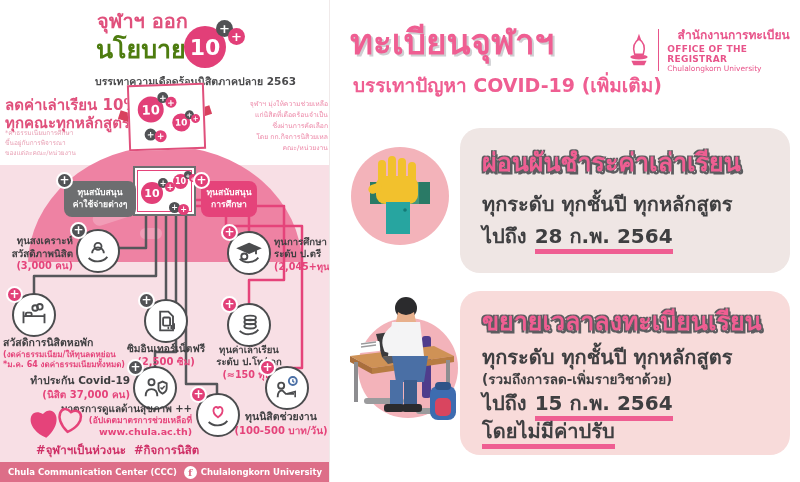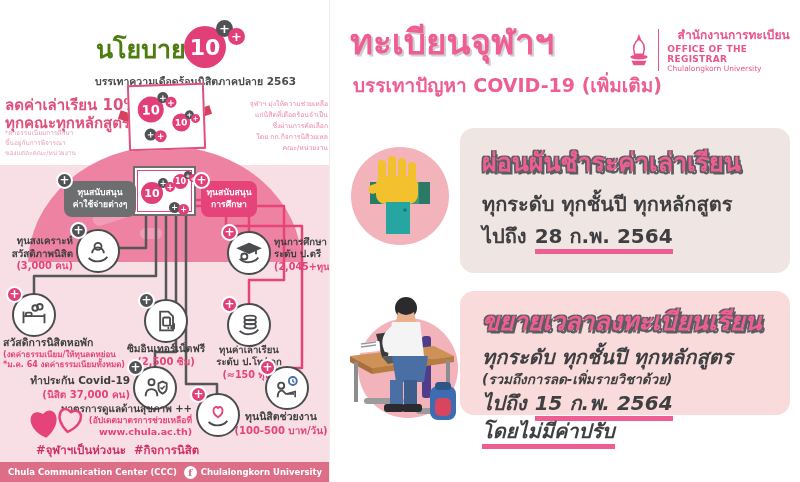--- a/index.html
+++ b/index.html
@@ -59,23 +59,23 @@
 
   
   .rp-title { position:absolute; left:350px; top:14px; font-size:35px; font-weight:bold; color:#ef5e92; text-shadow:2px 2px 0 #cfcfd2; }
   .rp-subtitle { position:absolute; left:353px; top:70px; font-size:19px; font-weight:bold; color:#ef5e92; }
   .registrar { position:absolute; left:626px; top:28px; display:flex; align-items:center; color:#e8548a; }
   .reg-div { width:1.5px; height:42px; background:#e8548a; margin:0 8px 0 6px; }
   .reg-th { font-size:12px; font-weight:bold; line-height:1.3;text-align:center; }
   .reg-en { font-size:9px; font-weight:bold; letter-spacing:.3px; }
   .reg-sub { font-size:7.5px; }
 
-  .rcard { position:absolute; left:460px; width:330px; border-radius:14px; }
+  .rcard { position:absolute; left:460px; width:330px; border-radius:20px; }
   .rcard1 { top:128px; height:145px; background:#efe6e4; }
-  .rcard2 { top:291px; height:124px; background:#f8dbda;font-style:italic; }
+  .rcard2 { top:291px; height:164px; background:#f8dbda; }
   .rcard-title { position:absolute; left:22px; font-size:25px; font-weight:bold; color:#ef5e92;
       text-shadow:-1.5px -1.5px 0 #5c5d60, 1.5px -1.5px 0 #5c5d60, -1.5px 1.5px 0 #5c5d60, 2.5px 2.5px 0 #5c5d60; }
   .rcard-line { position:absolute; left:22px; font-size:20px; font-weight:bold; color:#3f3f41; }
   .rcard-small { position:absolute; left:22px; font-size:13.5px; font-weight:bold; color:#3f3f41; }
   .pink-underline { border-bottom:5px solid #ef5e92; padding-bottom:1px; }
   .until { margin-right:8px; }
   .big-icon { position:absolute; z-index:4; }
 </style>
 </head>
 <body>
@@ -97,20 +97,21 @@
         <path d="M176 214 V352 H155 V370"></path>
         <path d="M186 214 V384 H217 V398"></path>
       </g>
       <g fill="none" stroke="#e5437a" stroke-width="2.5" stroke-linejoin="round">
         <path d="M196 200 H249 V232"></path>
         <path d="M196 206 H284 V280 H249 V305"></path>
         <path d="M226 216 V226 H302 V368 H290"></path>
       </g>
     </svg>
 
+    <div class="headline1">จุฬาฯ ออก</div>
     <div class="headline2">นโยบาย</div>
 
     <span class="coin10" style="left:184px; top:26px; width:42px; height:42px; font-size:22px; z-index:3;">
       <b>10</b>
       <i class="pd" style="left:32px; top:-6px; width:17px; height:17px; font-size:13px;">+</i>
       <i class="pp" style="left:44px; top:2px; width:17px; height:17px; font-size:13px;">+</i>
     </span>
     <div class="lp-subtitle">บรรเทาความเดือดร้อนนิสิตภาคปลาย 2563</div>
 
     <div class="discount-l" style="top:93px;">ลดค่าเล่าเรียน 10%</div>

